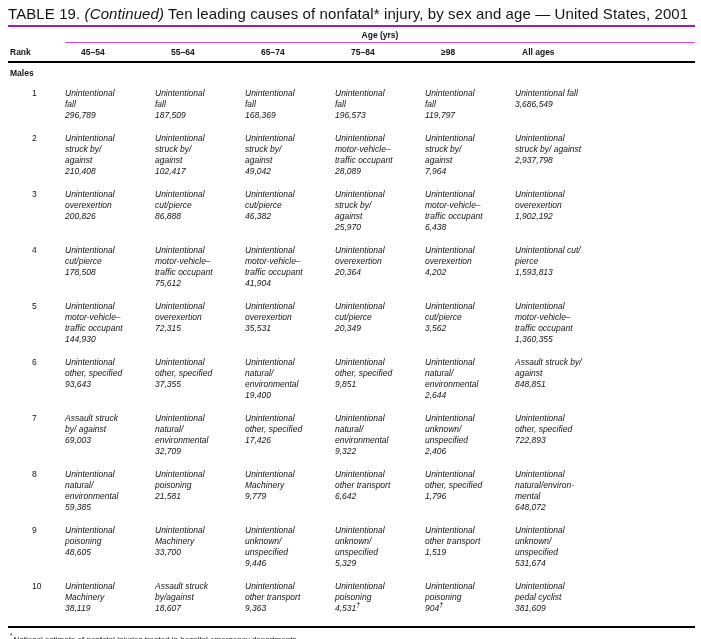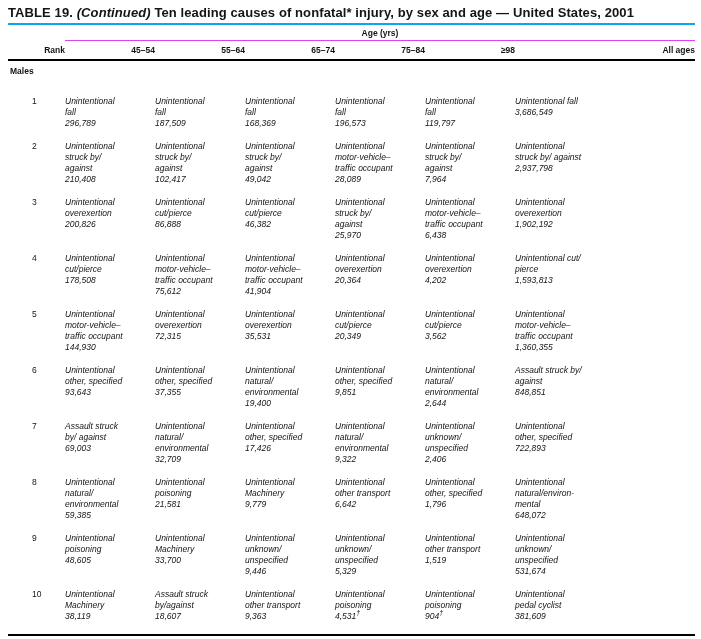--- a/index.html
+++ b/index.html
@@ -3,37 +3,37 @@
 <meta charset="utf-8">
 <style>
   html,body{margin:0;padding:0;}
   body{
     width:701px;height:639px;overflow:hidden;background:#ffffff;color:#141414;
     font-family:"Liberation Sans","DejaVu Sans",sans-serif;
     -webkit-font-smoothing:antialiased;
   }
   .page{padding:5px 6px 0 8px;}
   .title{
-    font-size:13px;font-weight:bold;letter-spacing:.1px;
-    padding:0 0 3px 0;border-bottom:2px solid #0ea5e9;white-space:nowrap;
+    font-size:15px;font-weight:normal;letter-spacing:.1px;
+    padding:0 0 3px 0;border-bottom:2px solid #a21caf;white-space:nowrap;
   }
   .title .cont{font-style:italic;}
   .age-span-row{display:grid;grid-template-columns:57px 1fr;}
   .age-span{
     border-bottom:1px solid #d946ef;text-align:center;font-weight:bold;
     font-size:8.5px;padding:3px 0 2px 0;
   }
   .head-row{
     display:grid;grid-template-columns:57px 90px 90px 90px 90px 90px 1fr;
-    font-weight:bold;font-size:8.5px;padding:4px 0 4px 0;border-bottom:2px solid #000;text-align:right;
+    font-weight:bold;font-size:8.5px;padding:4px 0 4px 0;border-bottom:2px solid #000;
   }
   .rank-head{padding-left:2px;}
   .col-head{padding-left:16px;white-space:nowrap;}
   .col-head.last{padding-left:7px;}
-  .section{font-weight:bold;font-size:8.5px;margin:5px 0 20px 0;padding-left:2px;}
+  .section{font-weight:bold;font-size:8.5px;margin:5px 0 10px 0;padding-left:2px;}
   .tbody{}
   .trow{
     display:grid;grid-template-columns:57px 90px 90px 90px 90px 90px 1fr;
     font-size:8.5px;line-height:11px;margin-bottom:12px;
   }
   .rank-cell{padding-left:24px;}
   .cell{padding-right:8px;font-style:italic;}
   .cell .line{white-space:nowrap;}
   sup{font-size:7px;line-height:0;}
   .bottom-rule{border-top:2px solid #000;margin-top:1px;}

